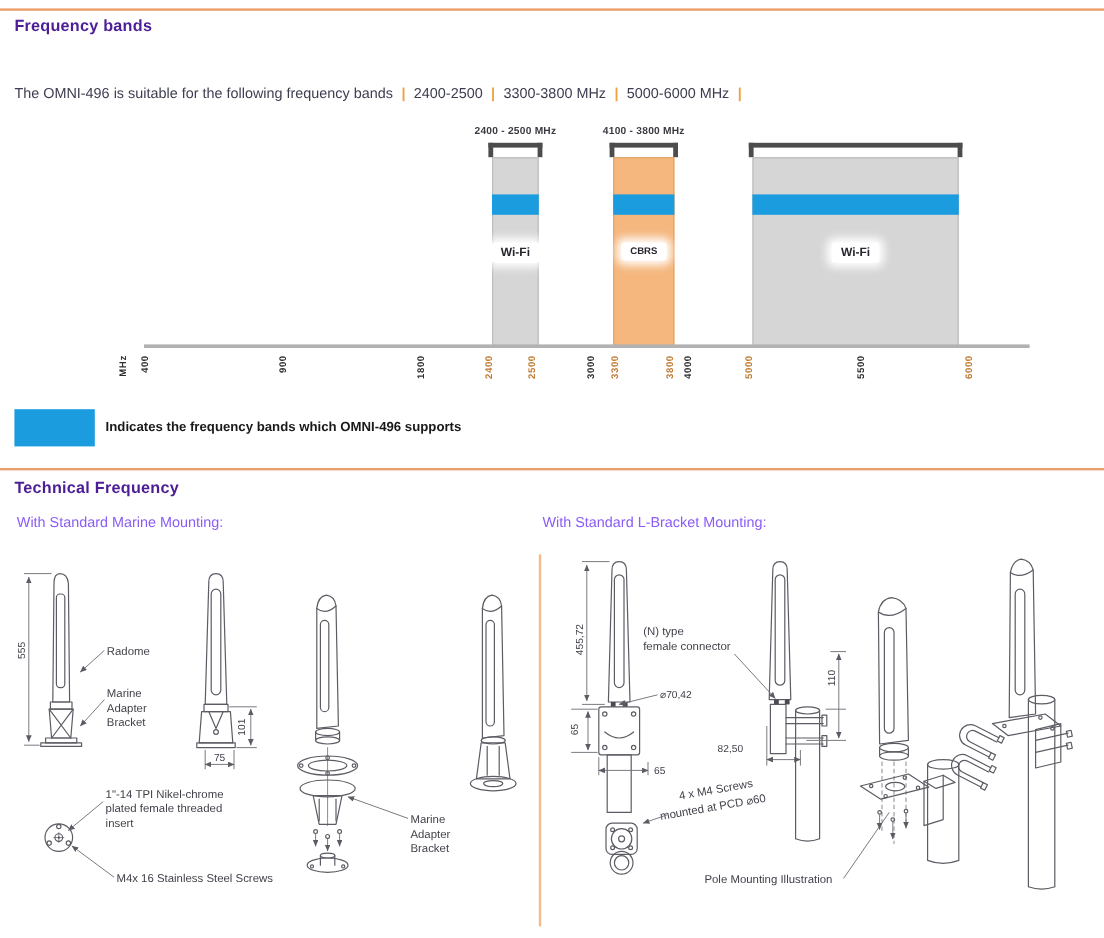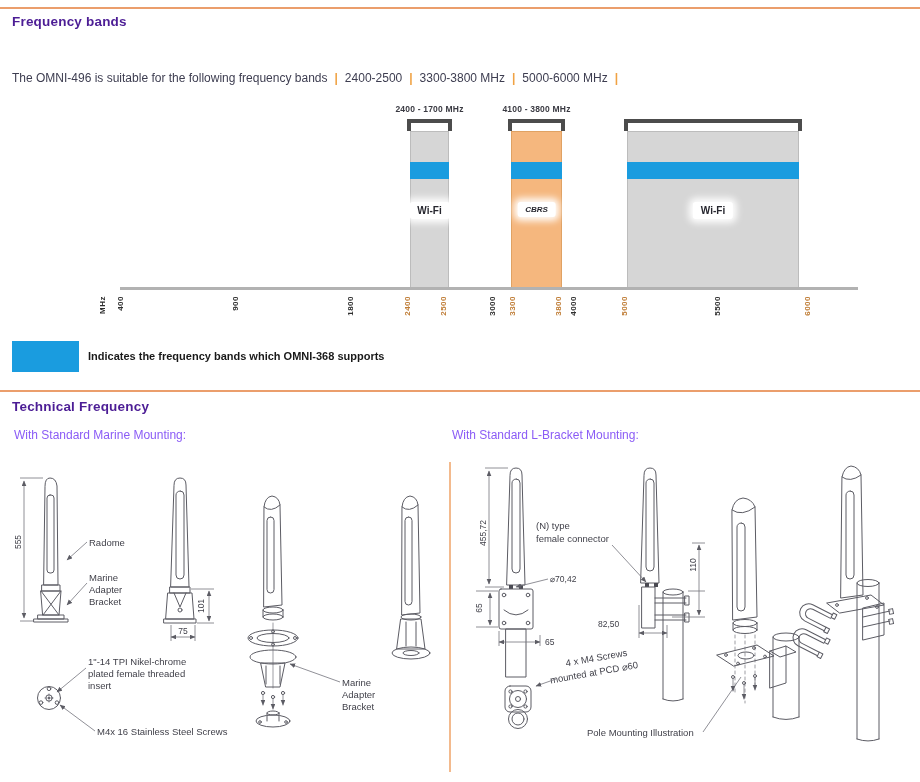--- a/index.html
+++ b/index.html
@@ -47,31 +47,31 @@
 
 <div class="page">
 
   <div class="rule rule-top"></div>
 
   <h1 class="section-title" style="top:14px">Frequency bands</h1>
 
   <p class="intro"><span>The OMNI-496 is suitable for the following frequency bands</span><span id="intro-bands"><span class="sep">|</span><span>2400-2500</span><span class="sep">|</span><span>3300-3800 MHz</span><span class="sep">|</span><span>5000-6000 MHz</span><span class="sep">|</span></span></p>
 
   <div class="chart" id="chart">
-      <div class="band-range-label" style="left: 349.5px; top: 9px;">2400 - 1700 MHz</div>
+      <div class="band-range-label" style="left: 349.5px; top: 9px;">2400 - 2500 MHz</div>
       <div class="band-bracket" style="left: 407px; width: 45px; top: 24px;"></div>
       <div class="band-bar" style="left: 410px; width: 39px; top: 36px; height: 158px; background: rgb(214, 214, 214); border-color: rgb(188, 188, 188);">
         <div class="band-stripe" style="top: 30px; height: 17px; background: rgb(26, 156, 223);"></div>
         <div class="band-tag" style="top: 70px; font-size: 10px; padding: 3px 8px;">Wi-Fi</div>
       </div>
       <div class="band-range-label" style="left: 456.5px; top: 9px;">4100 - 3800 MHz</div>
       <div class="band-bracket" style="left: 508px; width: 57px; top: 24px;"></div>
       <div class="band-bar" style="left: 511px; width: 51px; top: 36px; height: 158px; background: rgb(245, 183, 126); border-color: rgb(224, 162, 99);">
         <div class="band-stripe" style="top: 30px; height: 17px; background: rgb(26, 156, 223);"></div>
-        <div class="band-tag" style="top: 70px; font-size: 8px; padding: 3px 8px; font-style: italic;">CBRS</div>
+        <div class="band-tag" style="top: 70px; font-size: 8px; padding: 3px 8px;">CBRS</div>
       </div>
       <div class="band-range-label" style="left: 633px; top: 9px; margin-top: 40px;">5000 - 6000 MHz</div>
       <div class="band-bracket" style="left: 624px; width: 178px; top: 24px;"></div>
       <div class="band-bar" style="left: 627px; width: 172px; top: 36px; height: 158px; background: rgb(214, 214, 214); border-color: rgb(188, 188, 188);">
         <div class="band-stripe" style="top: 30px; height: 17px; background: rgb(26, 156, 223);"></div>
         <div class="band-tag" style="top: 70px; font-size: 10px; padding: 3px 8px;">Wi-Fi</div>
       </div>
       <div class="axis-line" style="left: 120px; width: 738px; top: 192px; height: 3px;"></div>
       <div class="tick" style="left: 98px; top: 201px; color: rgb(46, 46, 46);">MHz</div>
       <div class="tick" style="left: 116px; top: 201px; color: rgb(46, 46, 46);">400</div>
@@ -82,21 +82,21 @@
       <div class="tick" style="left: 488px; top: 201px; color: rgb(46, 46, 46);">3000</div>
       <div class="tick" style="left: 508px; top: 201px; color: rgb(191, 124, 53);">3300</div>
       <div class="tick" style="left: 554px; top: 201px; color: rgb(191, 124, 53);">3800</div>
       <div class="tick" style="left: 569px; top: 201px; color: rgb(46, 46, 46);">4000</div>
       <div class="tick" style="left: 620px; top: 201px; color: rgb(191, 124, 53);">5000</div>
       <div class="tick" style="left: 713px; top: 201px; color: rgb(46, 46, 46);">5500</div>
       <div class="tick" style="left: 803px; top: 201px; color: rgb(191, 124, 53);">6000</div>
     </div>
 
   <div class="legend-swatch" style="background: rgb(26, 156, 223);"></div>
-  <div class="legend-text">Indicates the frequency bands which OMNI-368 supports</div>
+  <div class="legend-text">Indicates the frequency bands which OMNI-496 supports</div>
 
   <div class="rule rule-mid"></div>
 
   <h2 class="section-title" style="top:399px">Technical Frequency</h2>
 
   <div class="sub-heading" style="left:14px; top:428px">With Standard Marine Mounting:</div>
   <div class="sub-heading" style="left:452px; top:428px">With Standard L-Bracket Mounting:</div>
 
   <div class="v-divider"></div>
 

